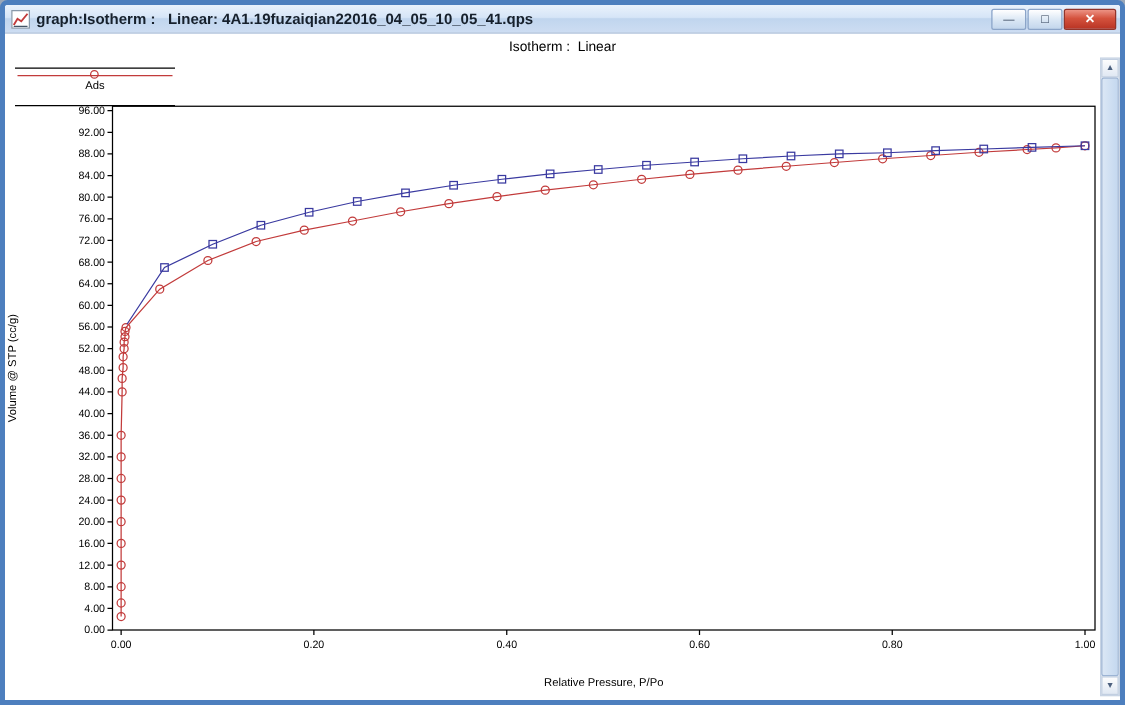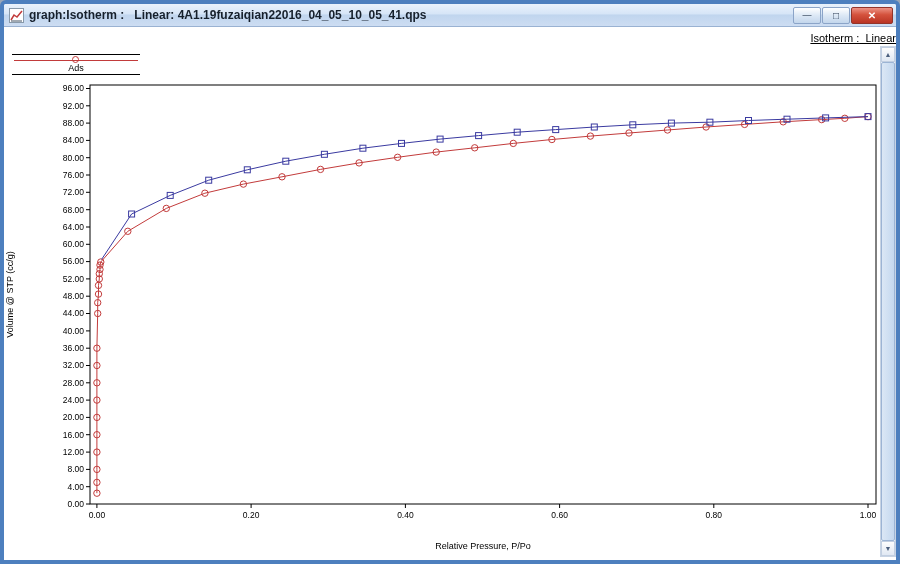--- a/index.html
+++ b/index.html
@@ -10,23 +10,23 @@
     border-bottom:1px solid #9ab2d2;}
   .app-icon{width:15px;height:15px;margin-right:5px;flex:0 0 auto;background:#fff;border:1px solid #8899aa;box-sizing:border-box;}
   .app-icon svg{display:block;}
   .title-text{flex:1;font-size:12px;font-weight:bold;color:#16202c;white-space:pre;overflow:hidden;}
   .win-buttons{display:flex;gap:1px;}
   .win-btn{height:17px;display:flex;align-items:center;justify-content:center;font-size:9px;border-radius:2px;box-sizing:border-box;cursor:default;}
   .win-btn.min,.win-btn.max{width:28px;border:1px solid #8ba4c8;background:linear-gradient(to bottom,#ffffff,#dce8f5 50%,#c3d6ec);color:#2b3b52;}
   .win-btn.max{font-size:10px;}
   .win-btn.close{width:42px;border:1px solid #92342a;background:linear-gradient(to bottom,#ec9284,#d4523d 45%,#b93424);color:#fff;font-size:10px;font-weight:bold;}
   .content{position:relative;width:892px;height:534px;background:#fff;}
-  .subtitle{position:absolute;top:5px;left:0;width:100%;text-align:right;font-size:11px;color:#000;white-space:pre;text-decoration:underline;}
+  .subtitle{position:absolute;top:5px;left:0;width:100%;text-align:center;font-size:11px;color:#000;white-space:pre;}
   .legend-row{position:absolute;top:27px;left:8px;display:flex;gap:10px;}
-  .legend-item{width:128px;border-top:1px solid #000;border-bottom:1px solid #000;padding:5px 0 1px 0;}
+  .legend-item{width:128px;border-top:1px solid #000;border-bottom:1px solid #000;padding:5px 0 11px 0;}
   .legend-line{position:relative;height:1px;margin:0 2px;background:#888;}
   .legend-marker{position:absolute;left:50%;top:-4px;width:7px;height:7px;margin-left:-4px;box-sizing:border-box;border:1px solid #000;background:transparent;}
   .legend-marker.circle{border-radius:50%;}
   .legend-label{text-align:center;font-size:9px;margin-top:2px;color:#000;}
   .chart-wrap{position:absolute;left:0;top:44px;width:876px;height:484px;}
   svg text{font-family:"Liberation Sans",sans-serif;fill:#000;}
   .scrollbar{position:absolute;right:0;top:19px;width:16px;height:511px;display:flex;flex-direction:column;background:#eff3f8;border:1px solid #c8d4e4;box-sizing:border-box;}
   .scroll-btn{height:15px;flex:0 0 auto;display:flex;align-items:center;justify-content:center;font-size:7px;color:#4c607e;background:linear-gradient(to bottom,#fdfdfd,#e0e8f3);border:1px solid #c2cfe1;box-sizing:border-box;}
   .scroll-thumb{flex:1;background:linear-gradient(to right,#dbe7f5,#c4d8ef);border:1px solid #9cb4d4;border-radius:2px;box-sizing:border-box;}
 </style>

